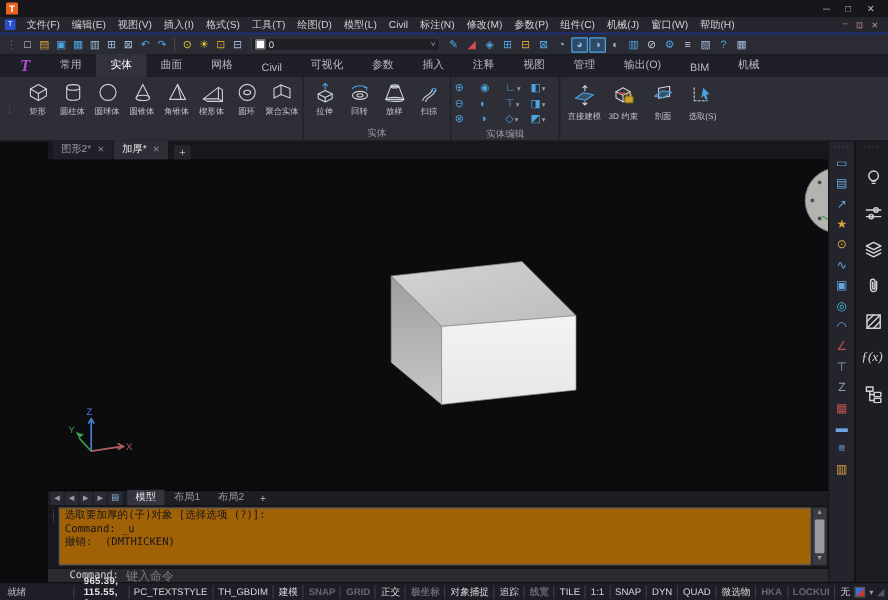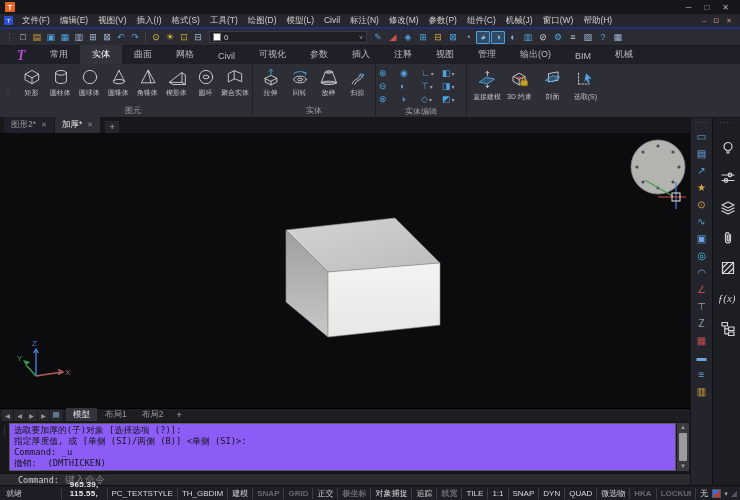--- a/index.html
+++ b/index.html
@@ -81,21 +81,21 @@
   .layoutbar{height:13px;background:#1d1d24;border-top:1px solid #000;display:flex;align-items:center;padding-left:2px;gap:1px;}
   .lnav{width:11px;height:11px;background:#2a2a32;color:#9a9aa2;font-size:6px;display:flex;align-items:center;justify-content:center;}
   .lsheet{width:12px;height:11px;background:#2a2a32;color:#8fb8dc;font-size:7px;display:flex;align-items:center;justify-content:center;margin-right:3px;}
   .ltab{padding:1px 7px;font-size:8.5px;color:#9a9aa2;}
   .ltab.active{background:#34343e;color:#e8e8ec;}
   .lplus{padding:0 5px;color:#b8b8c0;font-size:9px;}
 
   
   .cmdarea{height:52px;background:#17171c;display:flex;padding:2px 1px 2px 0;}
   .cmdhandle{width:9px;display:flex;flex-direction:column;align-items:center;justify-content:flex-start;color:#63636d;font-size:7px;padding-top:4px;line-height:4px;}
-  .cmdbox{flex:1;background:#8b5cf6;border:1px solid #5a5a60;padding:1px 4px;overflow:hidden;}
+  .cmdbox{flex:1;background:#a16207;border:1px solid #5a5a60;padding:1px 4px;overflow:hidden;}
   .cmdline{font-family:"DejaVu Sans Mono",monospace;font-size:8.8px;line-height:11px;color:#16161a;white-space:pre;}
   .cmdscroll{width:12px;background:#3a3a40;display:flex;flex-direction:column;align-items:center;margin-left:1px;}
   .cmdscroll .arr{color:#9a9aa2;font-size:6px;height:9px;line-height:9px;}
   .cmdscroll .thumb{width:8px;flex:1;background:#9a9aa0;margin:1px 0;border-radius:1px;}
   .cmdprompt{height:12px;background:#2a2a30;display:flex;align-items:center;padding-left:18px;gap:6px;border-top:1px solid #101014;}
   .cmdprompt .plabel{font-family:"DejaVu Sans Mono",monospace;font-size:8.5px;color:#d0d0d4;}
   .cmdprompt .phint{font-size:10px;color:#7a7a82;}
 
   
   .statusbar{height:16px;background:#1e1e26;border-top:1px solid #101014;display:flex;align-items:center;font-size:8px;}
@@ -289,21 +289,20 @@
           <div class="rbtn">
      <span class="ricon">
               <svg class="psvg" viewBox="0 0 26 24">
                 <path d="M5 17.5V8l7-3.5V14z"></path>
                 <path d="M12 4.5 21 8v9.5L12 14"></path>
               </svg>
             </span>
      <span class="lbl">聚合实体</span>
           </div>
         </div>
-      <div class="panel-foot">图元</div>
     </div>
     <div class="panel">
       <div class="panel-body" id="panel-solid">
           <div class="rbtn">
      <span class="ricon">
               <svg class="psvg" viewBox="0 0 26 24">
                 <path d="M6 13.5 13 10l7 3.5L13 17z"></path>
                 <path d="M6 13.5V18l7 3.5 7-3.5v-4.5M13 17v4.5"></path>
                 <path class="b" d="M13 8.5V3M10.7 5.2 13 2.9l2.3 2.3"></path>
               </svg>
@@ -428,21 +427,21 @@
                 <path d="M4 5v13M4 18h13" stroke-dasharray="2 2"></path>
                 <path class="f" d="M13 5l6.5 6.5-3.8.4 1.8 4-2.2 1-1.7-4.1-2.6 2.6z"></path>
               </svg>
             </span>
      <span class="lbl">选取(S)</span>
           </div>
         </div>
     </div>
   </div>
 
-  <div class="main" style="height:367px;">
+  <div class="main" style="height:367px;margin-left:40px;">
     <div class="main-left">
       <div class="doctabs" id="doctabs">
           <span class="dtab">
       <span>图形2*</span>
       <span class="x">✕</span>
           </span>
           <span class="dtab active">
       <span>加厚*</span>
       <span class="x">✕</span>
           </span>
@@ -519,21 +518,20 @@
           <span class="lplus">+</span>
         </div>
 
       <div class="cmdarea">
         <div class="cmdhandle">
             <span>⋮</span>
             <span>⋮</span>
           </div>
         <div class="cmdbox" id="cmdbox">
             <div class="cmdline">选取要加厚的(子)对象 [选择选项 (?)]:</div>
-            <div class="cmdline">指定厚度值, 或 [单侧 (SI)/两侧 (B)] &lt;单侧 (SI)&gt;:</div>
             <div class="cmdline">Command: _u</div>
             <div class="cmdline">撤销:  (DMTHICKEN)</div>
           </div>
         <div class="cmdscroll">
           <span class="arr">▲</span>
           <span class="thumb"></span>
           <span class="arr">▼</span>
         </div>
       </div>
 

